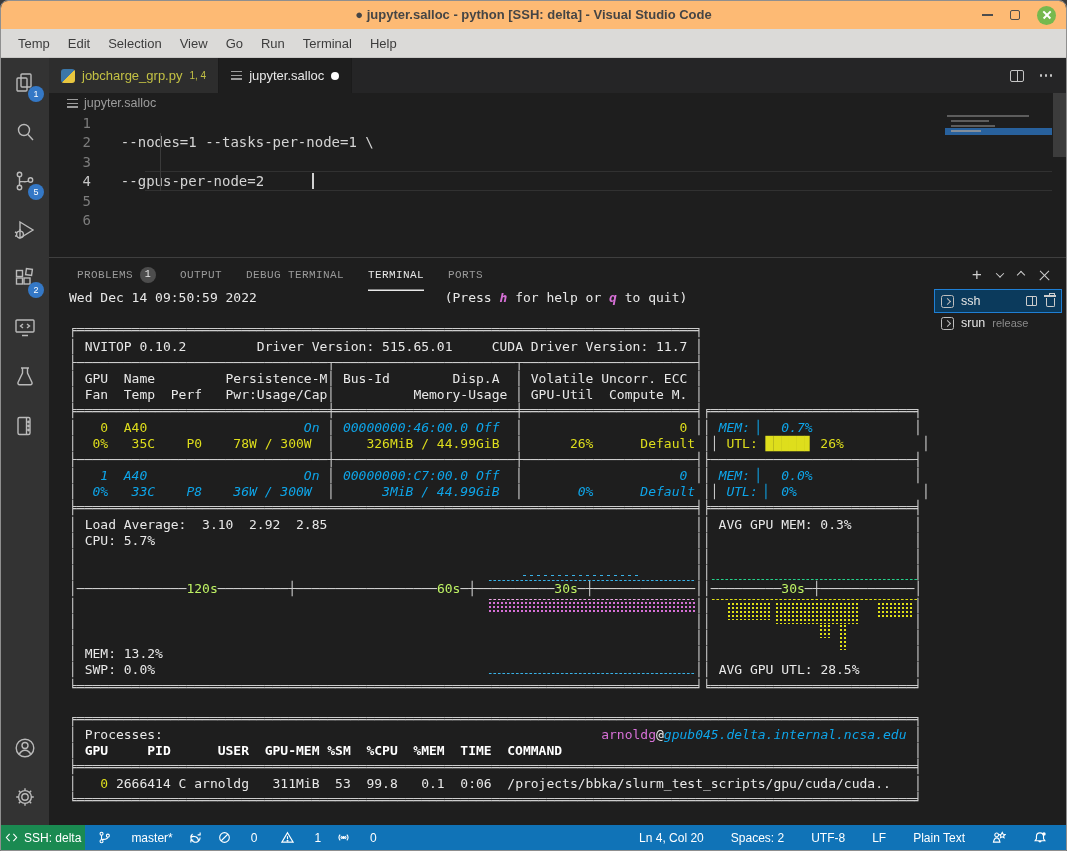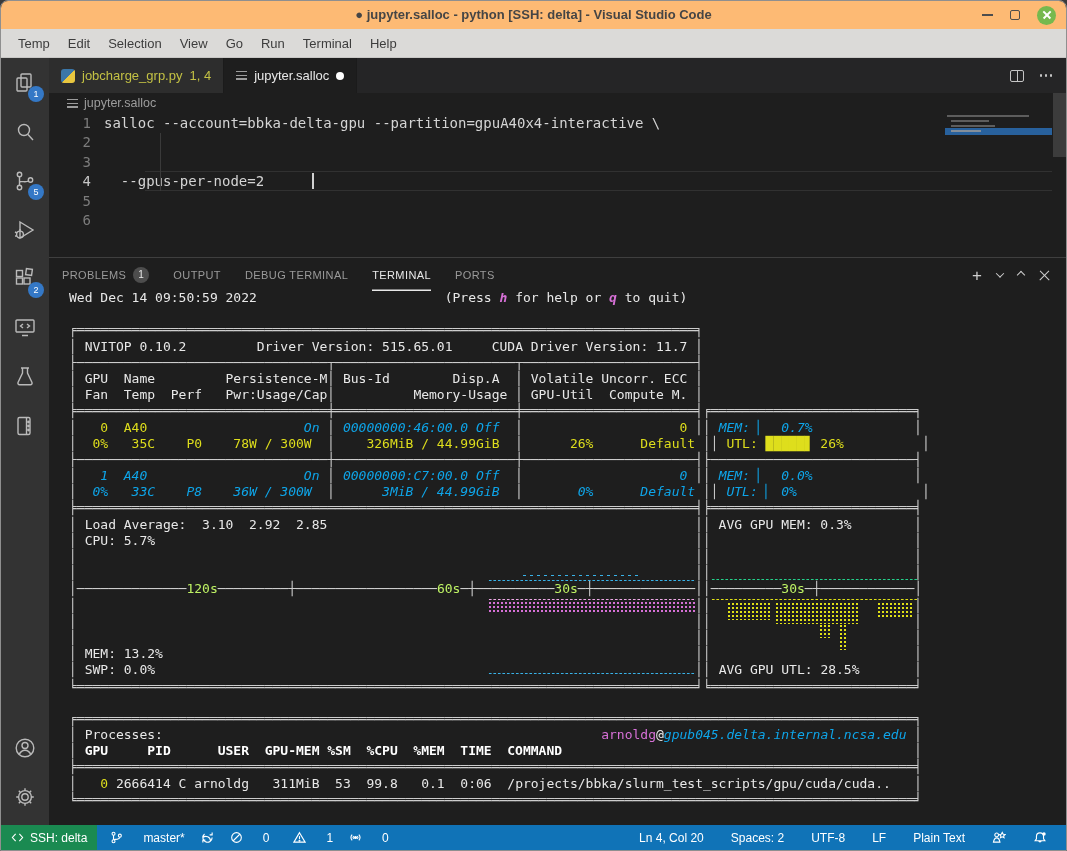--- a/index.html
+++ b/index.html
@@ -26,21 +26,21 @@
   .ab-icon svg { stroke:#bababa; fill:none; stroke-width:1.4; }
   .ab-bottom { position:absolute; bottom:4px; left:0; }
   .badge { position:absolute; right:5px; bottom:5px; min-width:16px; height:16px; border-radius:9px; background:#3478c6; color:#fff; font-size:9px; line-height:16px; text-align:center; padding:0 2px; }
 
   
   .tabbar { position:absolute; left:48px; top:57px; right:0; height:35px; background:#252526; display:flex; }
   .tab { height:35px; display:flex; align-items:center; padding:0 12px; gap:7px; border-right:1px solid #1b1b1b; }
   .tab.inactive { background:#2d2d2d;justify-content:center; }
   .tab.active { background:#1e1e1e; }
   .tab1-label { color:#c3c144; font-size:13px; }
-  .tab1-badge { color:#c3c144; font-size:13px; }
+  .tab1-badge { color:#c3c144; font-size:10px; }
   .tab2-label { color:#e8e8e8; font-size:13px; }
   .py-icon { width:14px; height:14px; border-radius:3px; background:linear-gradient(135deg,#3a76a8 50%,#e8c63f 50%); }
   .lines-icon { width:11px; height:9px; background:repeating-linear-gradient(180deg,#9c9c9c 0 1.4px,transparent 1.4px 3.6px); }
   .mod-dot { width:8px; height:8px; border-radius:50%; background:#ffffff; }
   .tabbar-right { margin-left:auto; display:flex; align-items:center; gap:16px; padding-right:14px; }
   .split-icon { width:14px; height:12px; border:1.4px solid #c5c5c5; border-radius:2px; position:relative; }
   .split-icon::after { content:""; position:absolute; left:50%; top:0; bottom:0; width:1.4px; background:#c5c5c5; }
   .more-icon { display:flex; gap:2.5px; }
   .more-icon i { width:2.5px; height:2.5px; border-radius:50%; background:#c5c5c5; }
 
@@ -55,21 +55,21 @@
   .cur-line { position:absolute; left:96px; right:14px; top:58px; height:20px; border-top:1px solid #313131; border-bottom:1px solid #313131; }
   .indent-guide { position:absolute; left:111px; top:20px; width:1px; height:58px; background:#3a3a3a; }
   .cursor { position:absolute; left:263px; top:60px; width:1.5px; height:16px; background:#d0d0d0; }
   .minimap { position:absolute; right:14px; top:-10px; width:107px; height:70px; }
   .mm-band { position:absolute; left:0; right:0; top:25px; height:7px; background:#2a6db4; opacity:.85; }
   .mm-line { position:absolute; height:2px; background:#6d6d6d; opacity:.8; }
   .scroll-slider { position:absolute; right:0; top:-20px; width:13px; height:64px; background:#3c3c3c; }
 
   
   .panel-divider { position:absolute; left:48px; top:256px; right:0; height:1px; background:#3f3f3f; }
-  .panel-tabs { position:absolute; left:48px; top:258px; right:0; height:32px; display:flex; align-items:center; gap:24px; padding-left:13px; }
+  .panel-tabs { position:absolute; left:48px; top:258px; right:0; height:32px; display:flex; align-items:center; gap:24px; padding-left:28px;font-family:Liberation Mono, monospace; }
   .ptab { font-size:11px; letter-spacing:.4px; color:#9a9a9a; display:flex; align-items:center; gap:7px; height:32px; }
   .ptab.active { color:#e8e8e8; box-shadow:inset 0 -1.5px 0 #e8e8e8; }
   .pbadge { min-width:16px; height:16px; border-radius:9px; background:#4d4d4d; color:#e8e8e8; font-size:10px; line-height:16px; text-align:center; }
   .panel-actions { margin-left:auto; display:flex; align-items:center; gap:15px; padding-right:16px; color:#cfcfcf; }
   .plus { font-size:17px; color:#cfcfcf; line-height:1; }
   .chev { width:6px; height:6px; border-right:1.4px solid #cfcfcf; border-bottom:1.4px solid #cfcfcf; }
   .chev.down { transform:rotate(45deg) translate(-1px,-1px); }
   .chev.up { transform:rotate(-135deg); }
   .x-icon { position:relative; width:11px; height:11px; }
   .x-icon::before,.x-icon::after { content:""; position:absolute; left:-1px; top:5px; width:13px; height:1.4px; background:#cfcfcf; }
@@ -97,21 +97,21 @@
   .titem .desc { font-size:11px; color:#8b8b8b; }
   .titem .acts { margin-left:auto; display:flex; gap:9px; align-items:center; }
   .msplit { width:11px; height:10px; border:1.2px solid #cccccc; border-radius:1px; position:relative; }
   .msplit::after { content:""; position:absolute; left:50%; top:0; bottom:0; width:1.2px; background:#cccccc; }
   .mtrash { width:9px; height:9px; border:1.2px solid #cccccc; border-top:none; border-radius:0 0 2px 2px; position:relative; margin-top:3px; }
   .mtrash::before { content:""; position:absolute; top:-2.6px; left:-2.6px; width:12px; height:1.2px; background:#cccccc; }
   .mtrash::after { content:""; position:absolute; top:-4.6px; left:2px; width:3.6px; height:1.6px; border:1.1px solid #cccccc; border-bottom:none; }
 
   
   .statusbar { position:absolute; left:0; right:0; bottom:0; height:25px; background:#1073b7; display:flex; align-items:center; color:#fff; font-size:12px; }
-  .sb-remote { height:25px; background:#1a8a51; display:flex; align-items:center; gap:6px; padding:0 10px; }
+  .sb-remote { height:25px; background:#1a8a51; display:flex; align-items:center; gap:6px; padding:0 4px; }
   .sb-item { display:flex; align-items:center; gap:20px; padding:0 5px; }
   .sb-left { display:flex; align-items:center; gap:6px; padding-left:8px; }
   .sb-right { margin-left:auto; display:flex; align-items:center; gap:17px; padding-right:14px; }
   .statusbar svg { stroke:#fff; fill:none; stroke-width:1.2; }
 </style>
 </head>
 <body>
 
 <div class="window">
 
@@ -236,24 +236,24 @@
   <div class="breadcrumb">
     <span class="lines-icon"></span>
     <span class="txt">jupyter.salloc</span>
   </div>
 
   <div class="editor">
     <div class="cur-line"></div>
     <div class="indent-guide"></div>
     <div class="eline">
         <span class="lnum">1</span>
-        <span class="lcode">salloc --account=bbka-delta-gpu --partition=gpuA40x4-interactive \</span>
       </div>
     <div class="eline">
         <span class="lnum">2</span>
+        <span class="lcode">  --nodes=1 --tasks-per-node=1 \</span>
       </div>
     <div class="eline">
         <span class="lnum">3</span>
       </div>
     <div class="eline active">
         <span class="lnum">4</span>
         <span class="lcode">  --gpus-per-node=2</span>
       </div>
     <div class="eline">
         <span class="lnum">5</span>
@@ -308,20 +308,35 @@
   <div class="dots g-mag" style="left:487px;top:600px;width:208px;height:12px"></div>
   <div class="dline g-blue" style="left:487px;top:671px;width:208px"></div>
   <div class="dline g-grn" style="left:710px;top:577px;width:206px"></div>
   <div class="dline g-yel" style="left:710px;top:597px;width:206px"></div>
   <div class="dots g-yel" style="left:726px;top:601px;width:44px;height:18px"></div>
   <div class="dots g-yel" style="left:774px;top:601px;width:84px;height:22px"></div>
   <div class="dots g-yel" style="left:818px;top:623px;width:12px;height:14px"></div>
   <div class="dots g-yel" style="left:838px;top:623px;width:8px;height:26px"></div>
   <div class="dots g-yel" style="left:876px;top:601px;width:36px;height:16px"></div>
 
+  <div class="tside">
+    <div class="titem sel">
+      <span class="term-ico"></span>
+      <span class="nm">ssh</span>
+      <span class="acts">
+        <span class="msplit"></span>
+        <span class="mtrash"></span>
+      </span>
+    </div>
+    <div class="titem">
+      <span class="term-ico"></span>
+      <span class="nm">srun</span>
+      <span class="desc">release</span>
+    </div>
+  </div>
 
   <div class="statusbar">
     <div class="sb-remote">
       <svg width="13" height="13" viewBox="0 0 14 14">
           <path d="M5 3L1.5 7 5 11M9 3l3.5 4L9 11"></path>
         </svg>
       <span>SSH: delta</span>
     </div>
     <div class="sb-left">
       <span class="sb-item">

